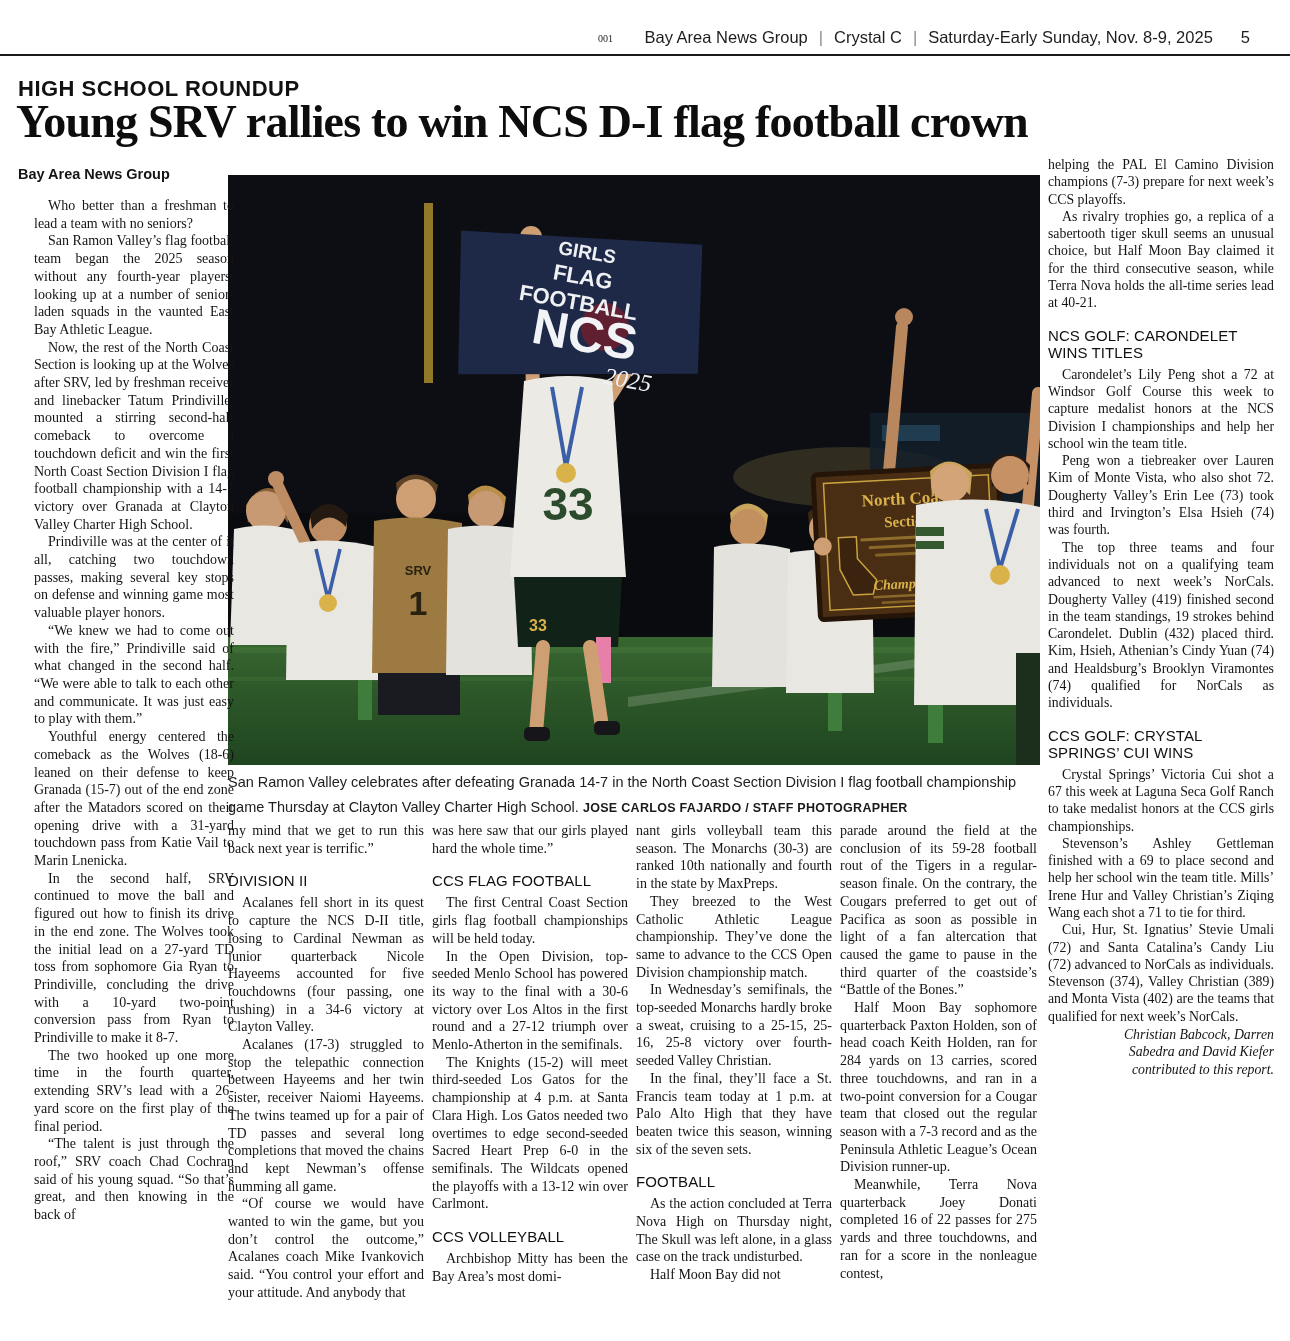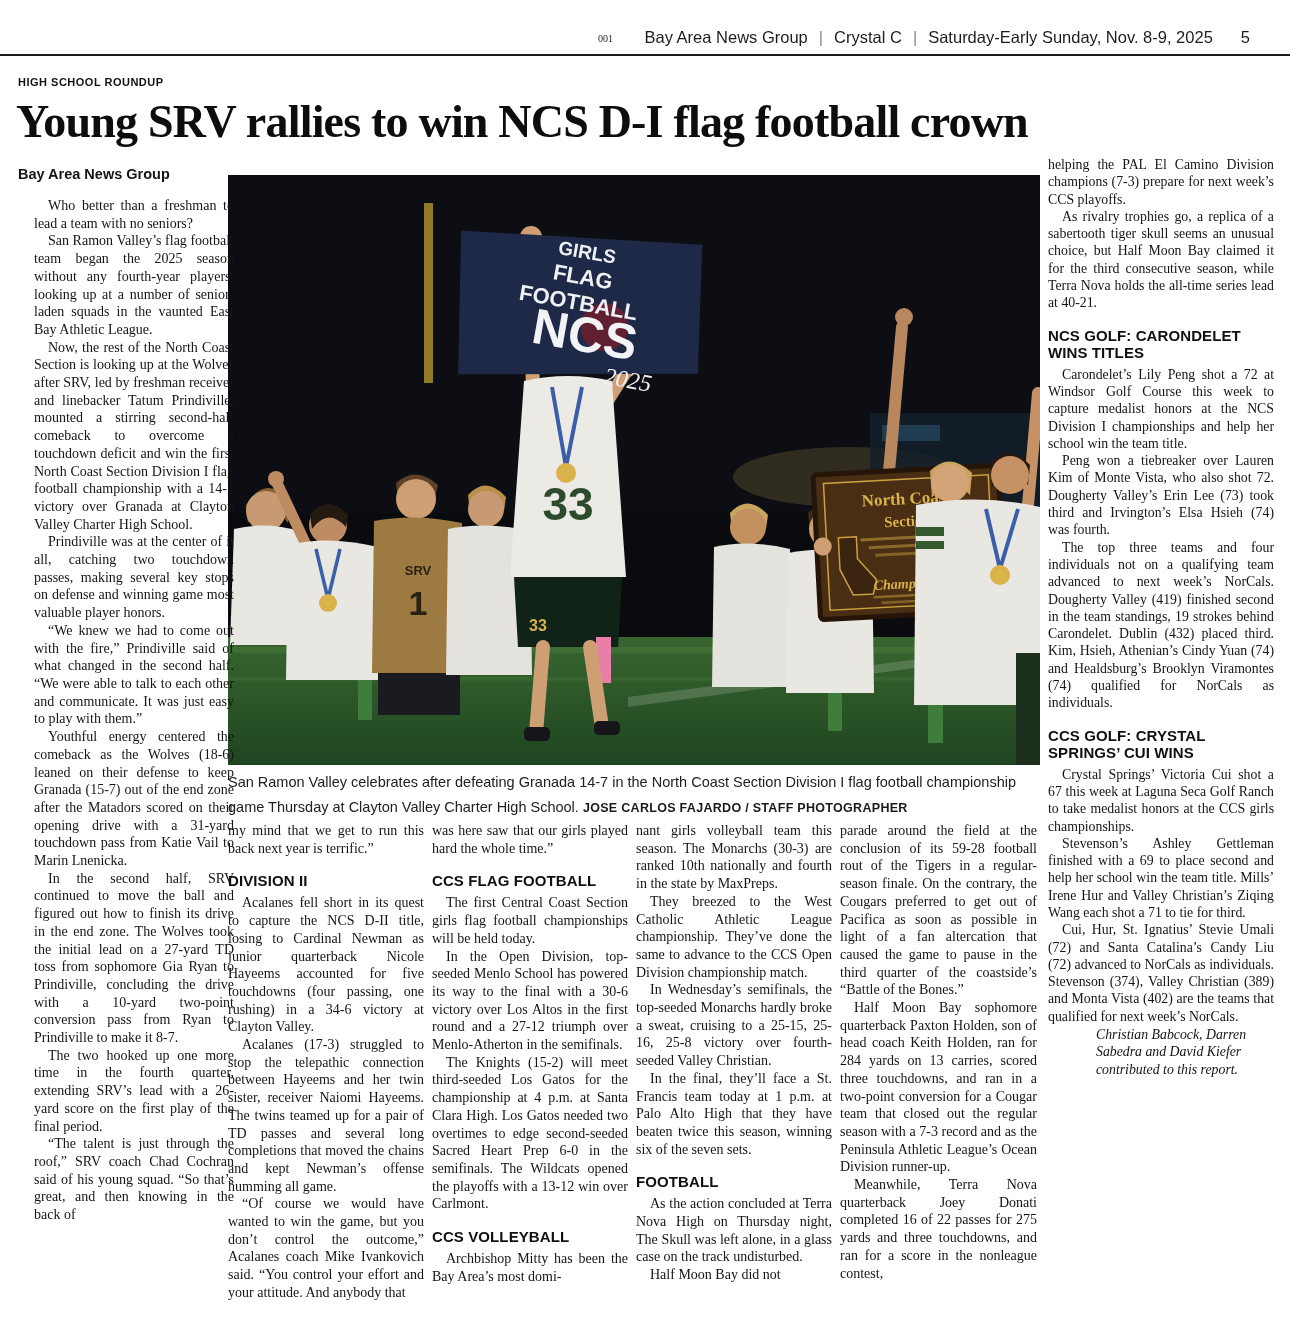--- a/index.html
+++ b/index.html
@@ -22,21 +22,21 @@
     position:absolute; right:40px; top:28px;
     font-family:"Liberation Sans","DejaVu Sans",sans-serif;
     font-size:16.5px; color:#1d1d1d; white-space:nowrap;
   }
   .mast-text .sep { color:#8a8a8a; padding:0 11px; font-weight:300; }
   .mast-text .pagenum { margin-left:28px; }
   
   .kicker {
     position:absolute; left:18px; top:76px;
     font-family:"Liberation Sans","DejaVu Sans",sans-serif;
-    font-size:11px; font-weight:700; letter-spacing:.5px; color:#111;
+    font-size:22px; font-weight:700; letter-spacing:.5px; color:#111;
   }
   .headline {
     position:absolute; left:16px; top:97px; width:1262px;
     font-family:"Liberation Serif","DejaVu Serif",serif;
     font-size:46px; line-height:50px; font-weight:700;
     letter-spacing:-0.8px; color:#0d0d0d; white-space:nowrap;
   }
   .byline {
     position:absolute; left:18px; top:166px;
     font-family:"Liberation Sans","DejaVu Sans",sans-serif;
@@ -51,24 +51,24 @@
   .col-1 { left:18px;  width:200px; top:197px;margin-left:16px; }
   .col-2 { left:228px; width:196px; top:822px; }
   .col-3 { left:432px; width:196px; top:822px; }
   .col-4 { left:636px; width:196px; top:822px; }
   .col-5 { left:840px; width:197px; top:822px; }
   .col-6 { left:1048px; width:226px; top:156px; font-size:13.8px; line-height:17.3px; }
   .para { margin:0; text-indent:14px; }
   .para.cont { text-indent:0; }
   .subhead {
     font-family:"Liberation Sans","DejaVu Sans",sans-serif;
-    font-size:15px; line-height:17px; font-weight:700; color:#101010;
+    font-size:15px; line-height:17px; font-weight:400; color:#101010;
     margin:15px 0 5px 0; text-align:left; letter-spacing:.1px;
   }
-  .credit-line { font-style:italic; text-indent:0; text-align:left; margin-top:1px;margin-left:48px; }
+  .credit-line { font-style:italic; text-indent:0; text-align:right; margin-top:1px;margin-left:48px; }
   
   .photo-wrap {
     position:absolute; left:228px; top:175px; width:812px; height:590px;
     background:#0d0e13; overflow:hidden;
   }
   .photo-wrap svg { display:block; }
   .caption {
     position:absolute; left:228px; top:770px; width:812px;
     font-family:Liberation Sans, sans-serif;
     font-size:14.5px; line-height:25px; color:#212121;

